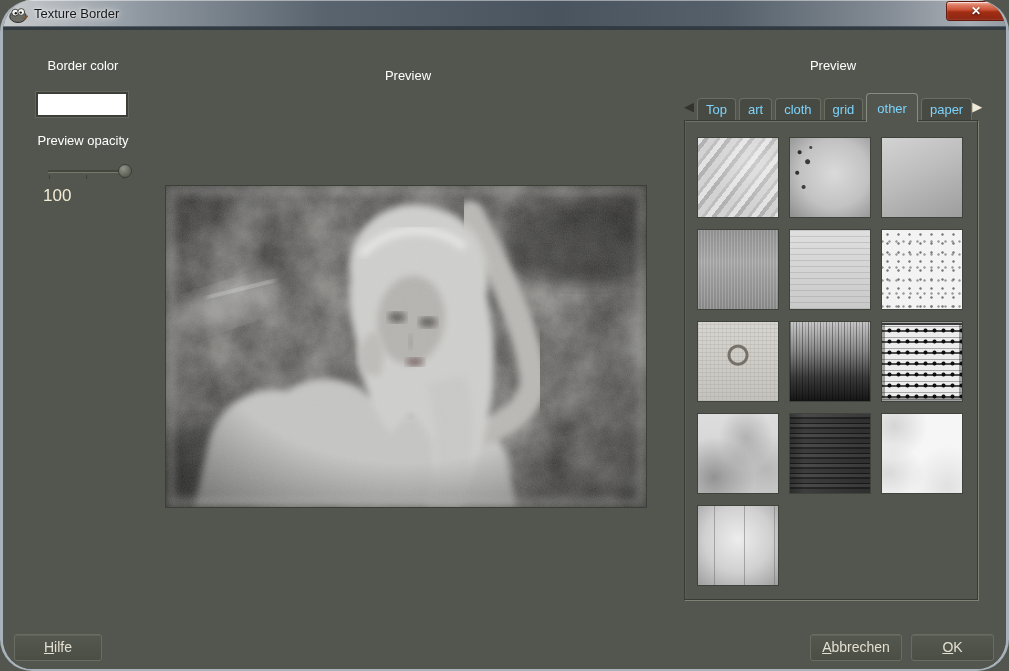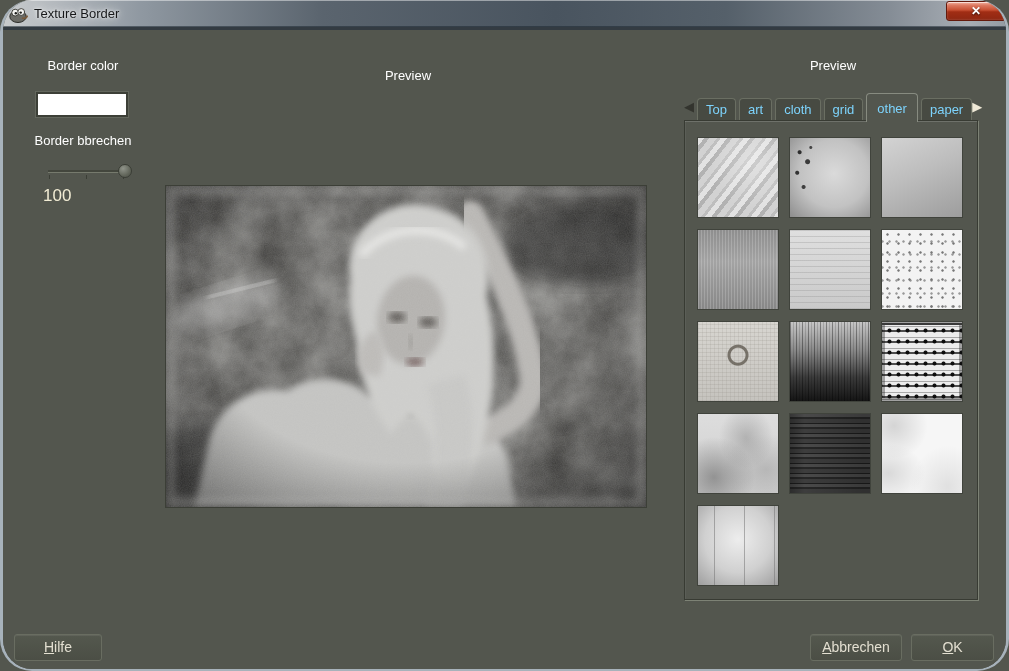--- a/index.html
+++ b/index.html
@@ -141,21 +141,21 @@
       </svg>
     </span>
     <span class="titlebar-title">Texture Border</span>
     <div class="close-btn">✕</div>
   </div>
 
   <div class="content">
 
     <div class="panel-label" style="left:0; top:28px; width:160px;">Border color</div>
     <div class="color-swatch"></div>
-    <div class="panel-label" style="left:0; top:103px; width:160px;">Border bbrechen</div>
+    <div class="panel-label" style="left:0; top:103px; width:160px;">Preview opacity</div>
 
     <div class="slider">
       <div class="slider-track"></div>
       <div class="slider-tick" style="left:1px;"></div>
       <div class="slider-tick" style="left:38px;"></div>
       <div class="slider-tick" style="left:75px;"></div>
       <div class="slider-knob"></div>
     </div>
     <div class="opacity-value">100</div>
 

